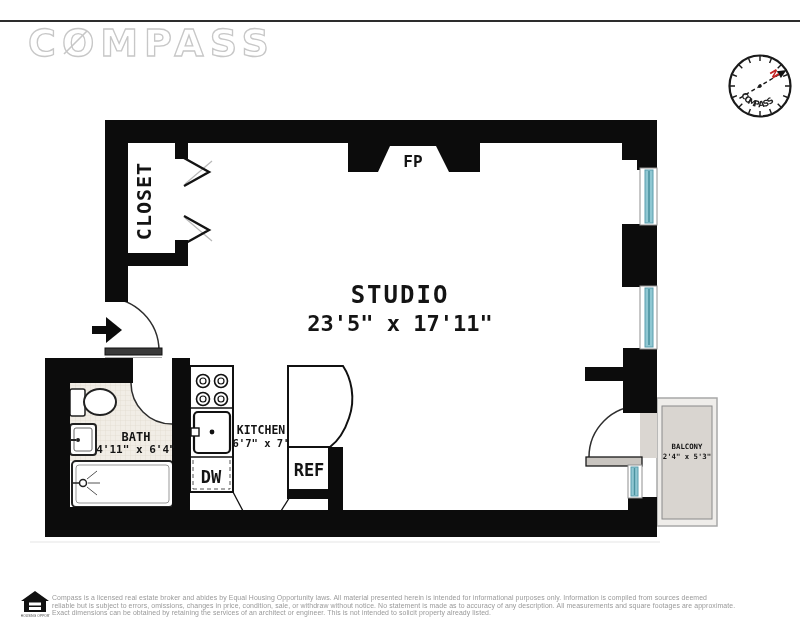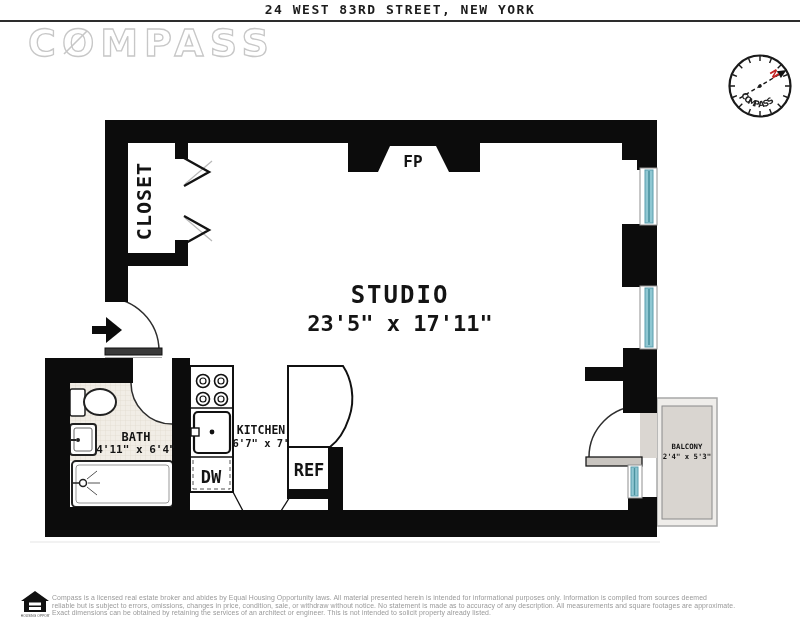--- a/index.html
+++ b/index.html
@@ -18,21 +18,20 @@
   .rose-letter{font-family:"DejaVu Sans",sans-serif;font-weight:bold;font-size:8.5px;fill:#222;text-anchor:middle;}
   .brand-text{font-family:"DejaVu Sans",sans-serif;font-weight:bold;font-size:38px;letter-spacing:6px;
               fill:#ffffff;stroke:#c7c7c7;stroke-width:1.3px;}
   .eho-label{font-family:"Liberation Sans",sans-serif;font-size:3.2px;fill:#444;text-anchor:middle;letter-spacing:0.1px;}
 </style>
 </head>
 <body>
 
 <div class="page">
 
-  <div class="address">24 WEST 83RD STREET, NEW YORK</div>
   <div class="top-rule"></div>
 
   <svg class="plan-svg" width="800" height="580" viewBox="0 0 800 580">
     <defs>
       <pattern id="tileGrid" width="5" height="5" patternUnits="userSpaceOnUse">
         <path d="M5 0 H0 V5" fill="none" stroke="#ded7ca" stroke-width="0.6"></path>
       </pattern>
     </defs>
 
     <g>

